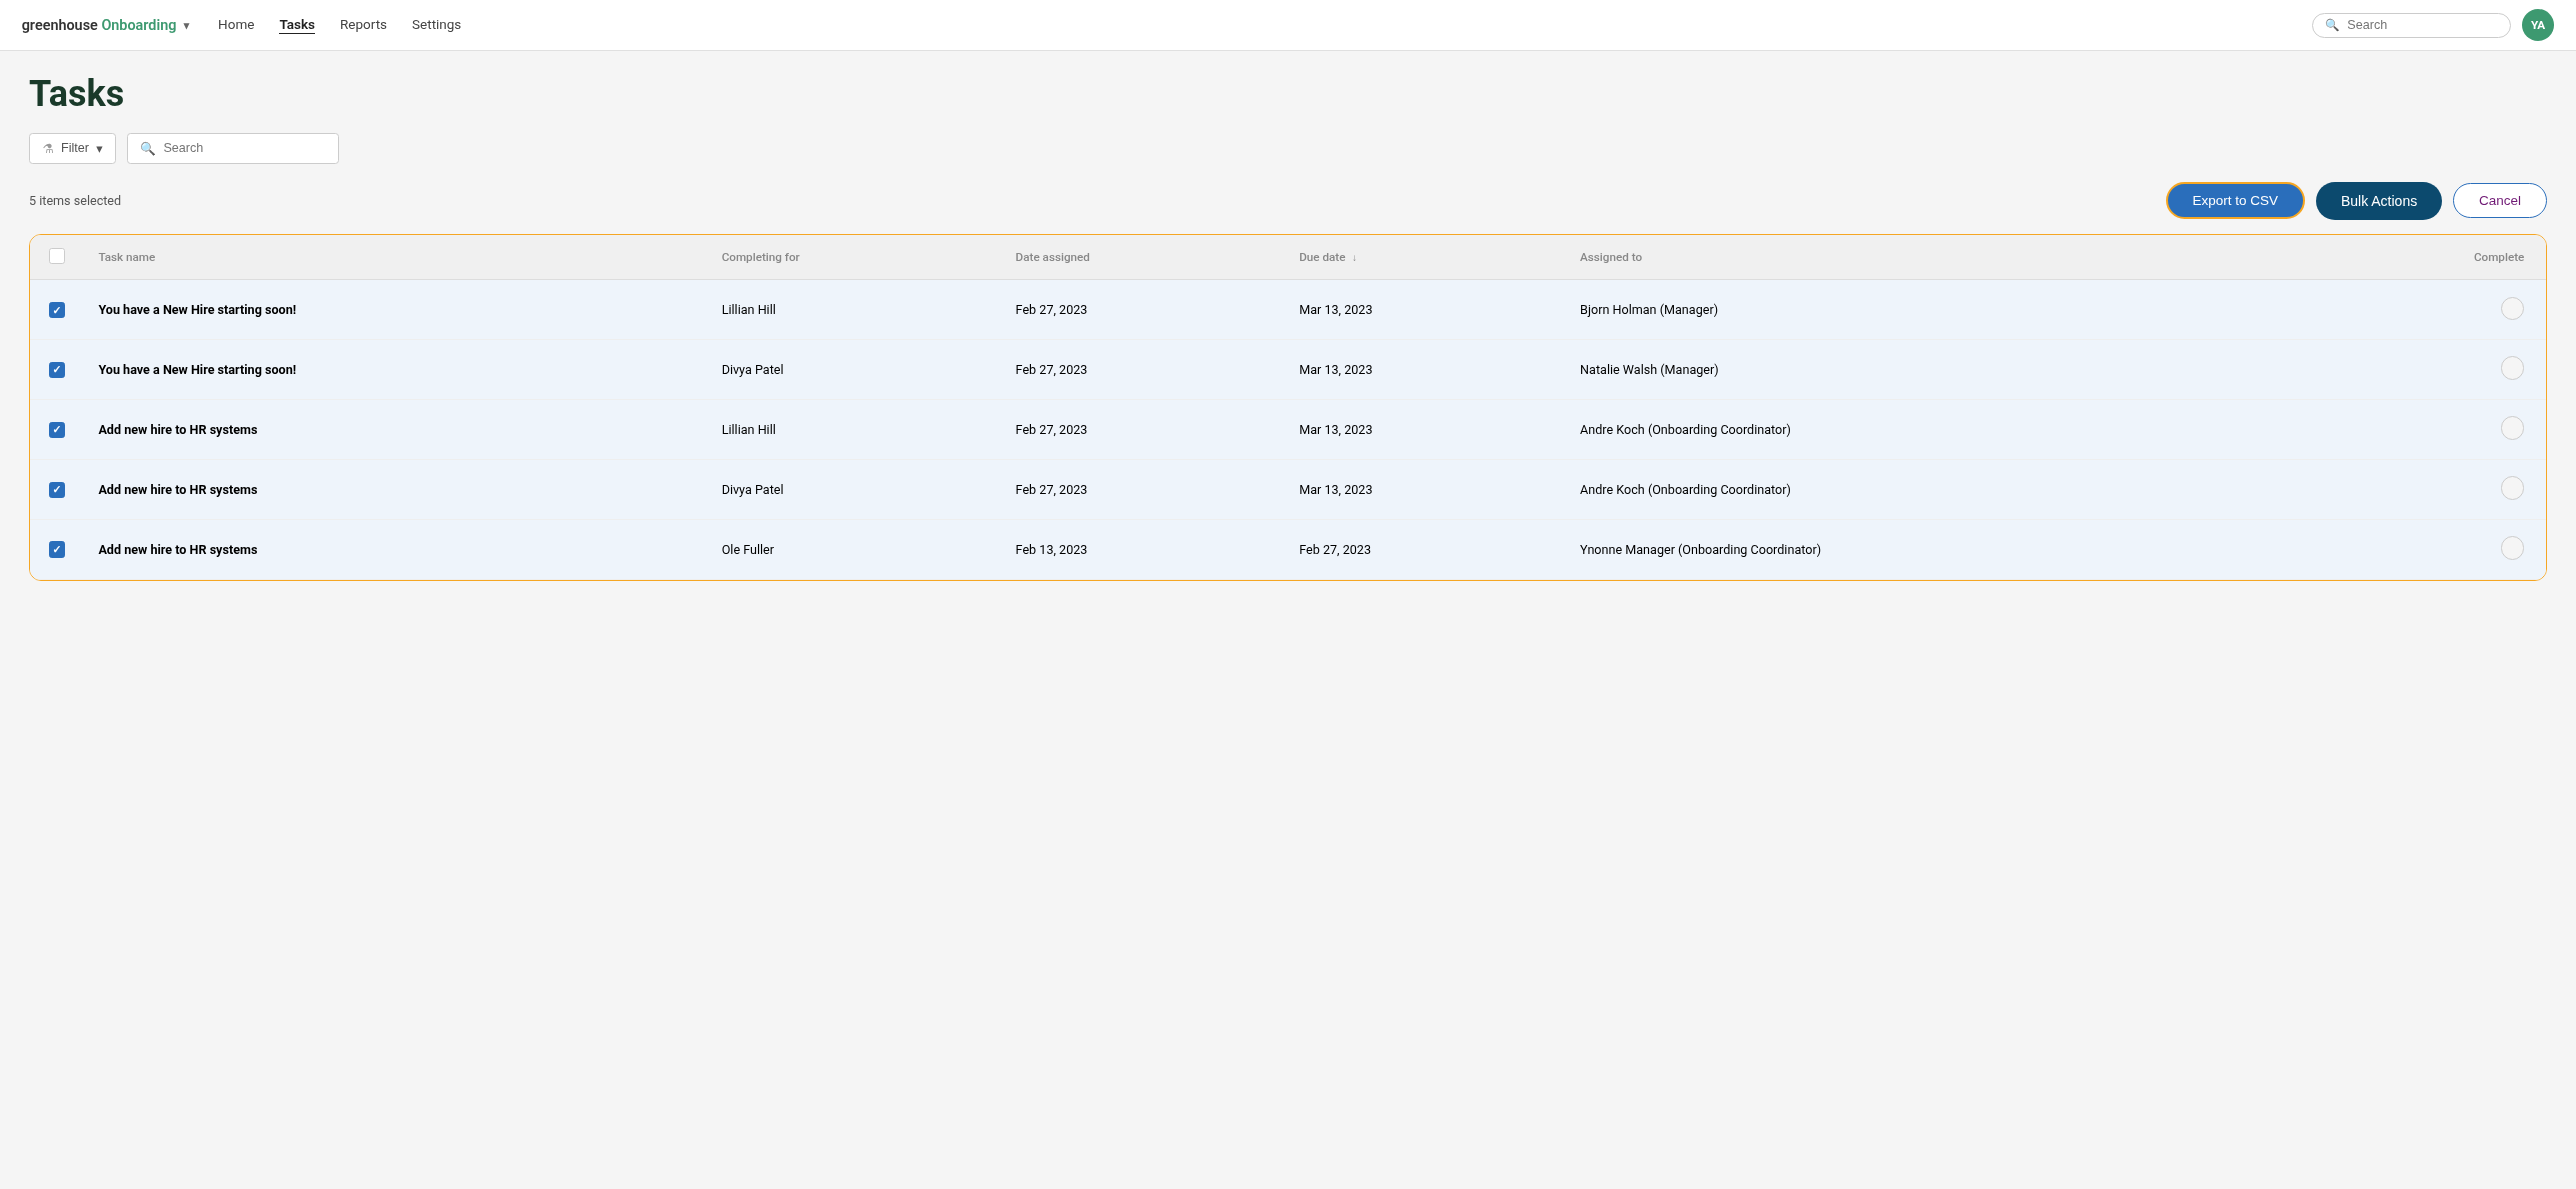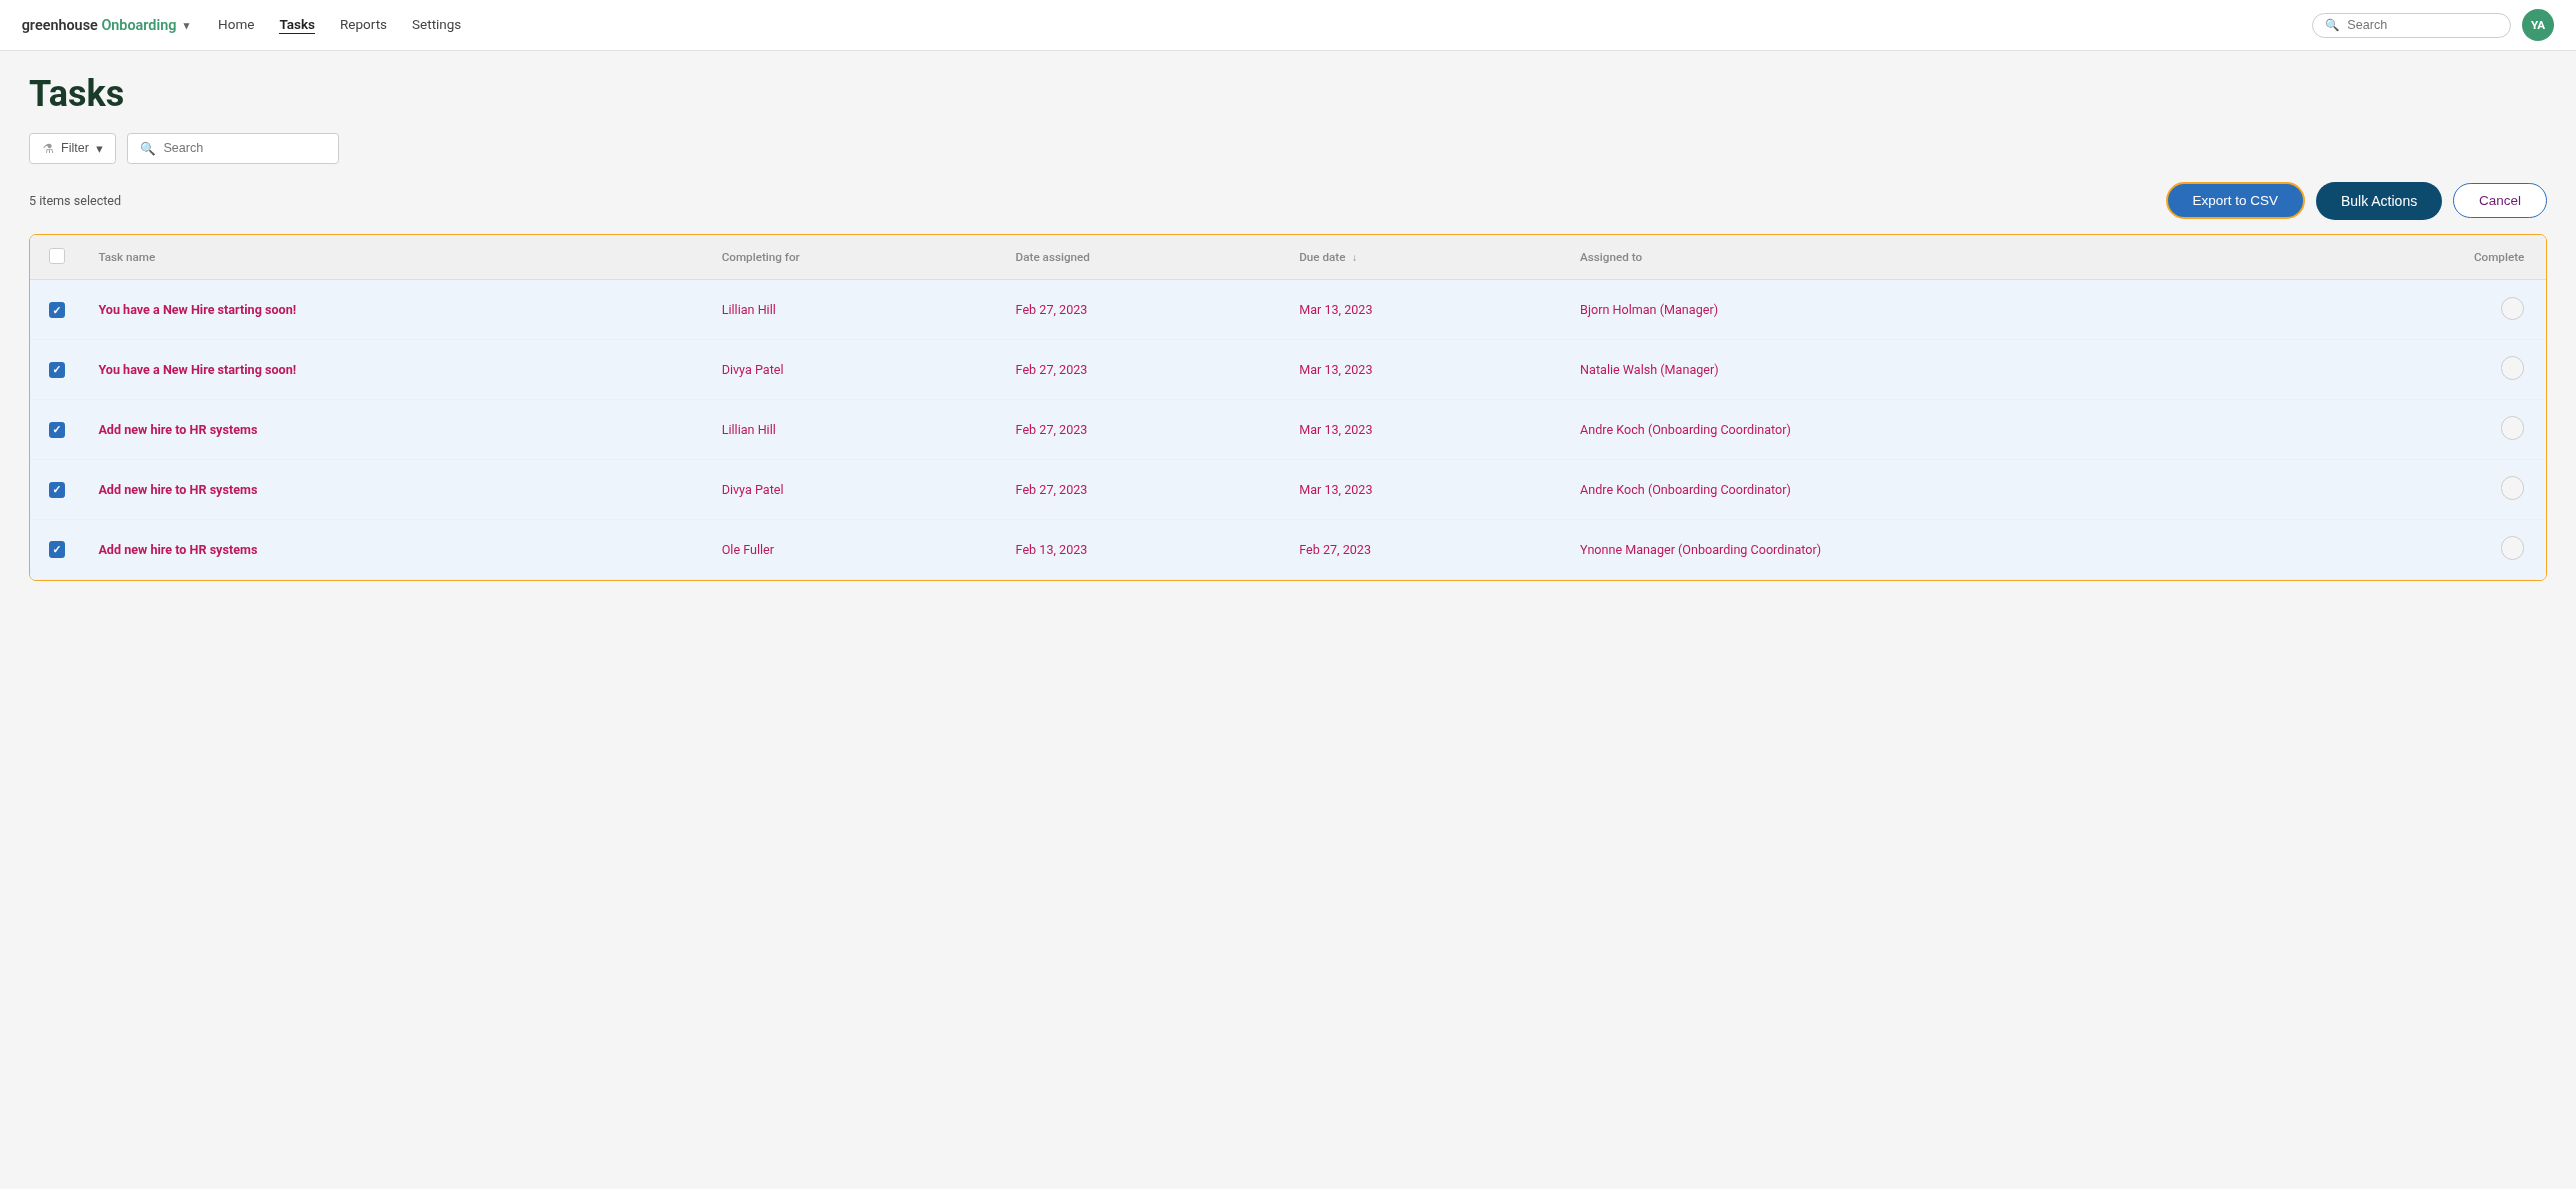--- a/index.html
+++ b/index.html
@@ -141,38 +141,38 @@
     .page-num {
       width: 29px; height: 29px; display: flex; align-items: center; justify-content: center;
       border-radius: 3.6px; font-size: 12.6px; cursor: pointer; color: #444;
     }
     .page-num.active { background: #2a6ebb; color: #fff; border-radius: 3.6px; }
     .page-chevron { color: #888; font-size: 14.4px; cursor: pointer; padding: 0 3.6px; }
 
     
     .table-wrapper {
       border: 1.8px solid #f5a623;
-      border-radius: 7px;
+      border-radius: 12px;
       background: #fff;
       overflow: hidden;
     }
     table { width: 100%; border-collapse: collapse; }
     thead tr { background: #f0f0f0; border-bottom: 0.9px solid #ddd; }
     thead th {
       padding: 12.6px 14.4px;
       font-size: 11.7px;
       font-weight: 500;
       color: #888;
       text-align: left;
     }
     thead th.checkbox-col { width: 54px; text-align: center; }
     thead th.complete-col { text-align: right; padding-right: 21.7px; }
     tbody tr { border-bottom: 0.9px solid #eee; background: #fff; }
     tbody tr:nth-child(even) { background: #f9f9f9; }
-    tbody td { padding: 16.2px 14.4px; font-size: 12.6px; color: #be185d; }
+    tbody td { padding: 16.2px 14.4px; font-size: 12.6px; color: #000000; }
     tbody td.task-name { font-weight: 700; }
     tbody td.checkbox-col { text-align: center; width: 54px; }
     tbody td.complete-col { text-align: right; padding-right: 21.7px; }
 
     
     .custom-checkbox {
       width: 16.2px; height: 16.2px;
       border: 1.8px solid #ccc;
       border-radius: 2.7px;
       display: inline-flex; align-items: center; justify-content: center;

